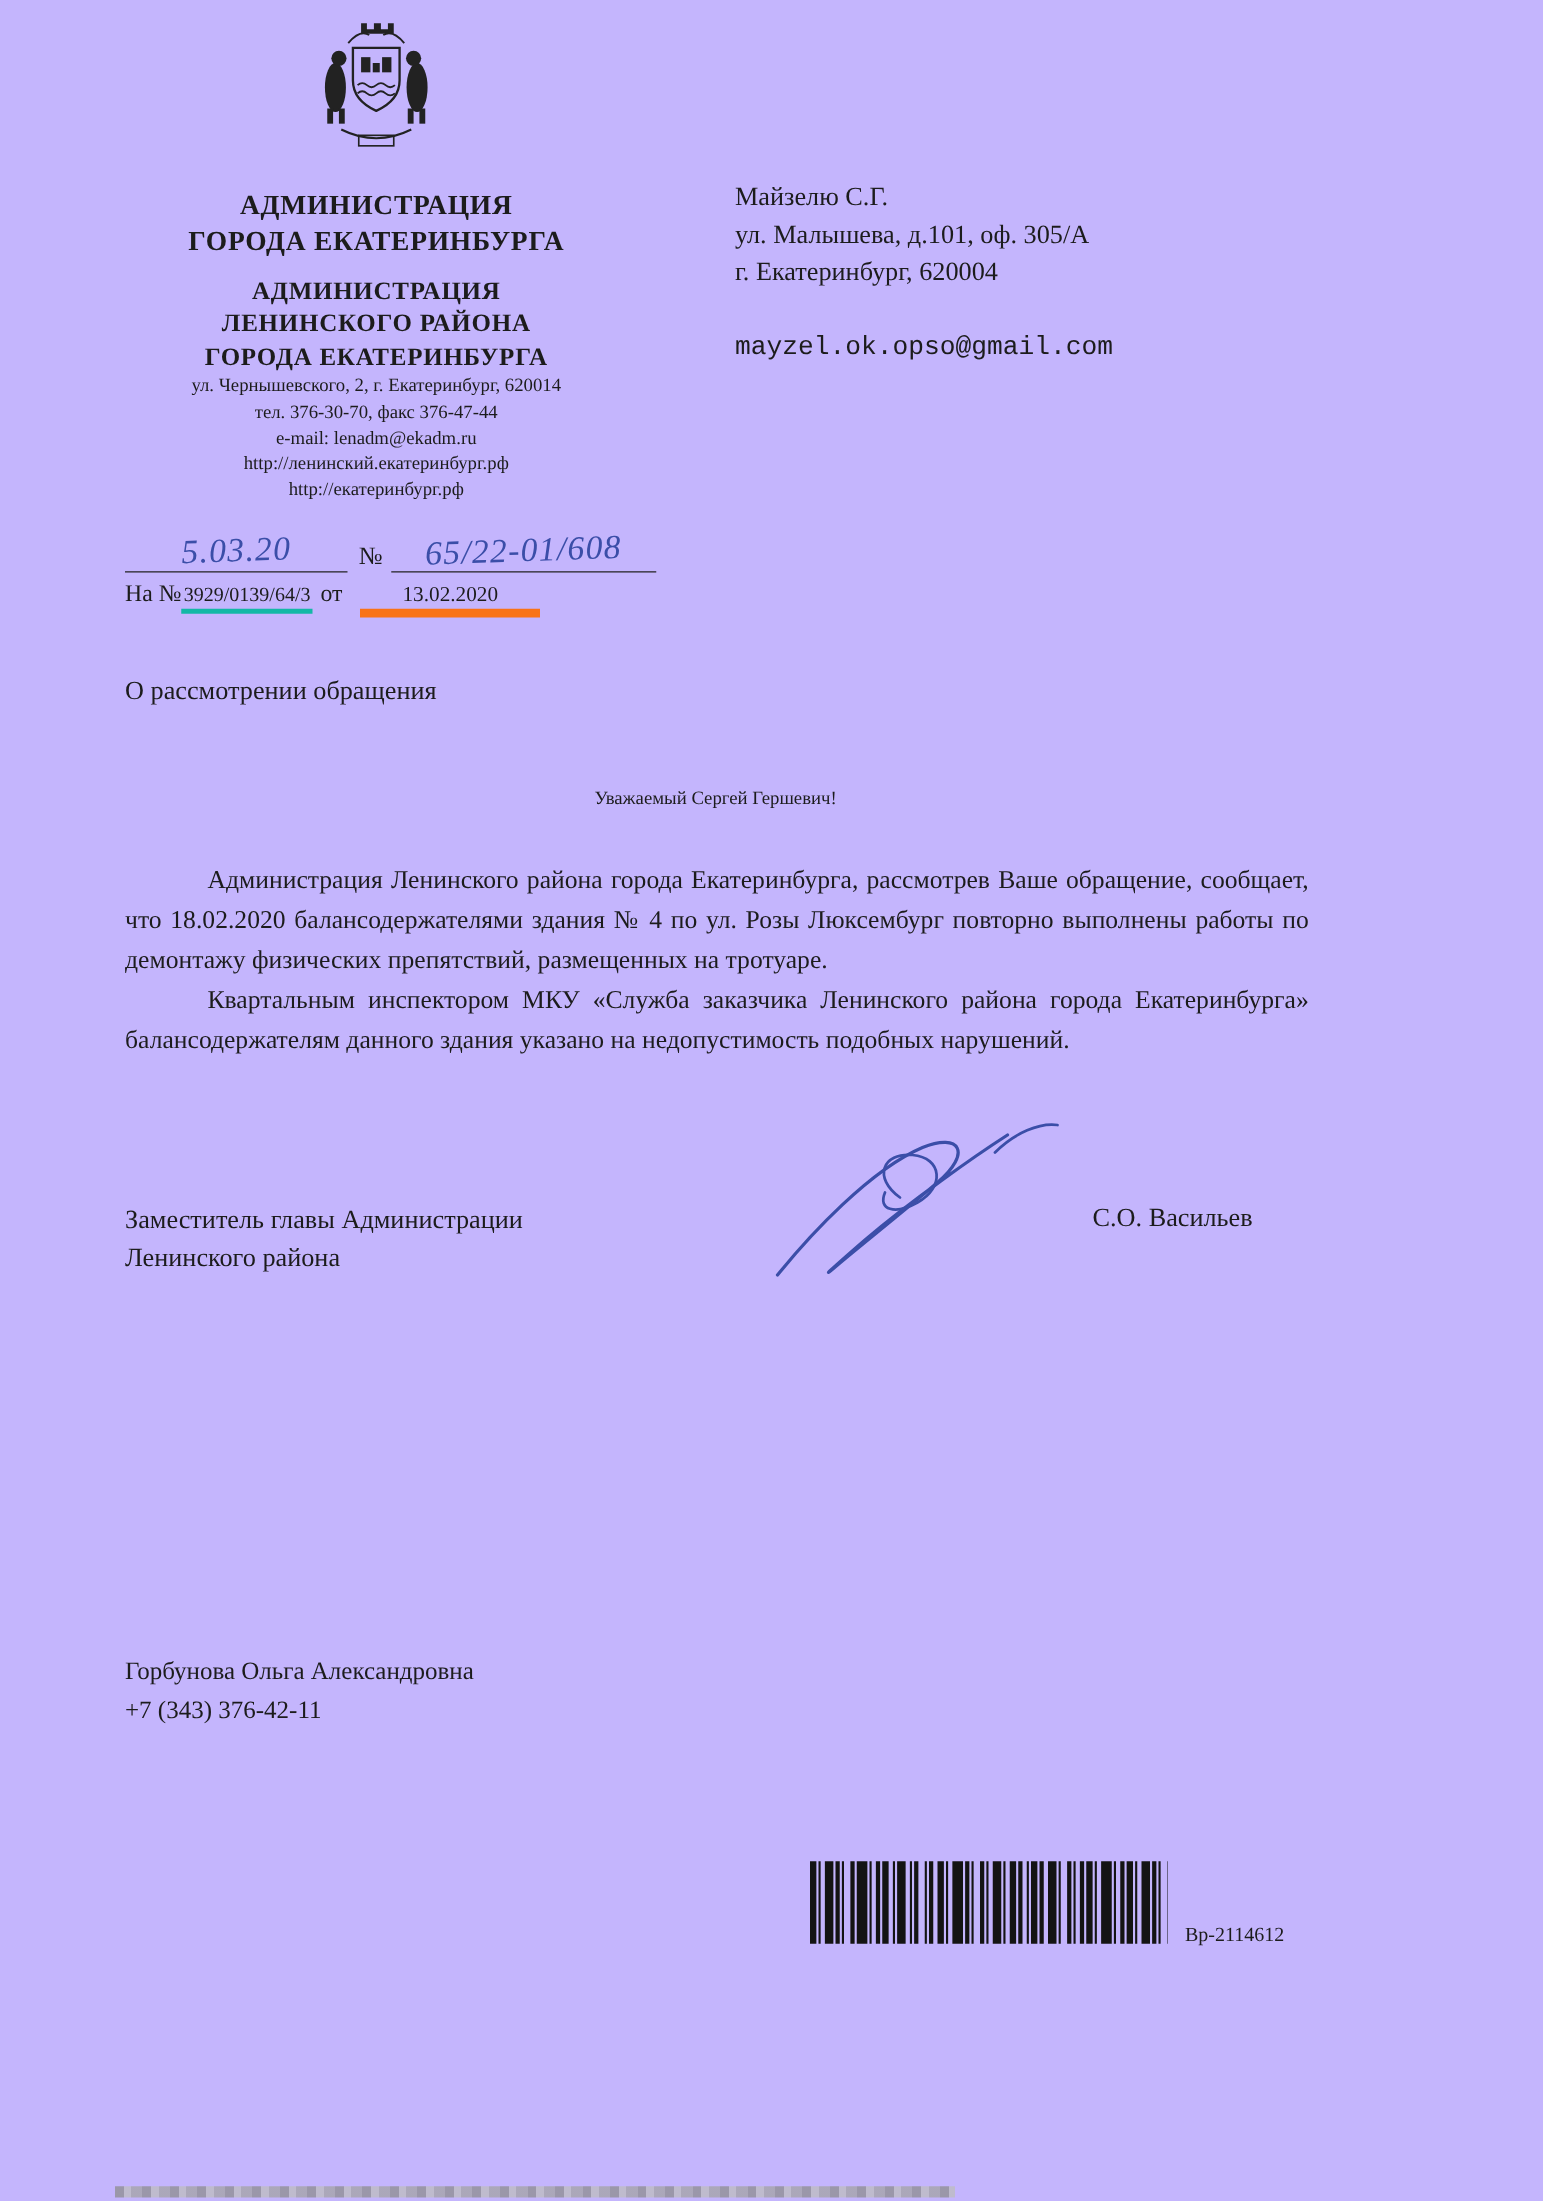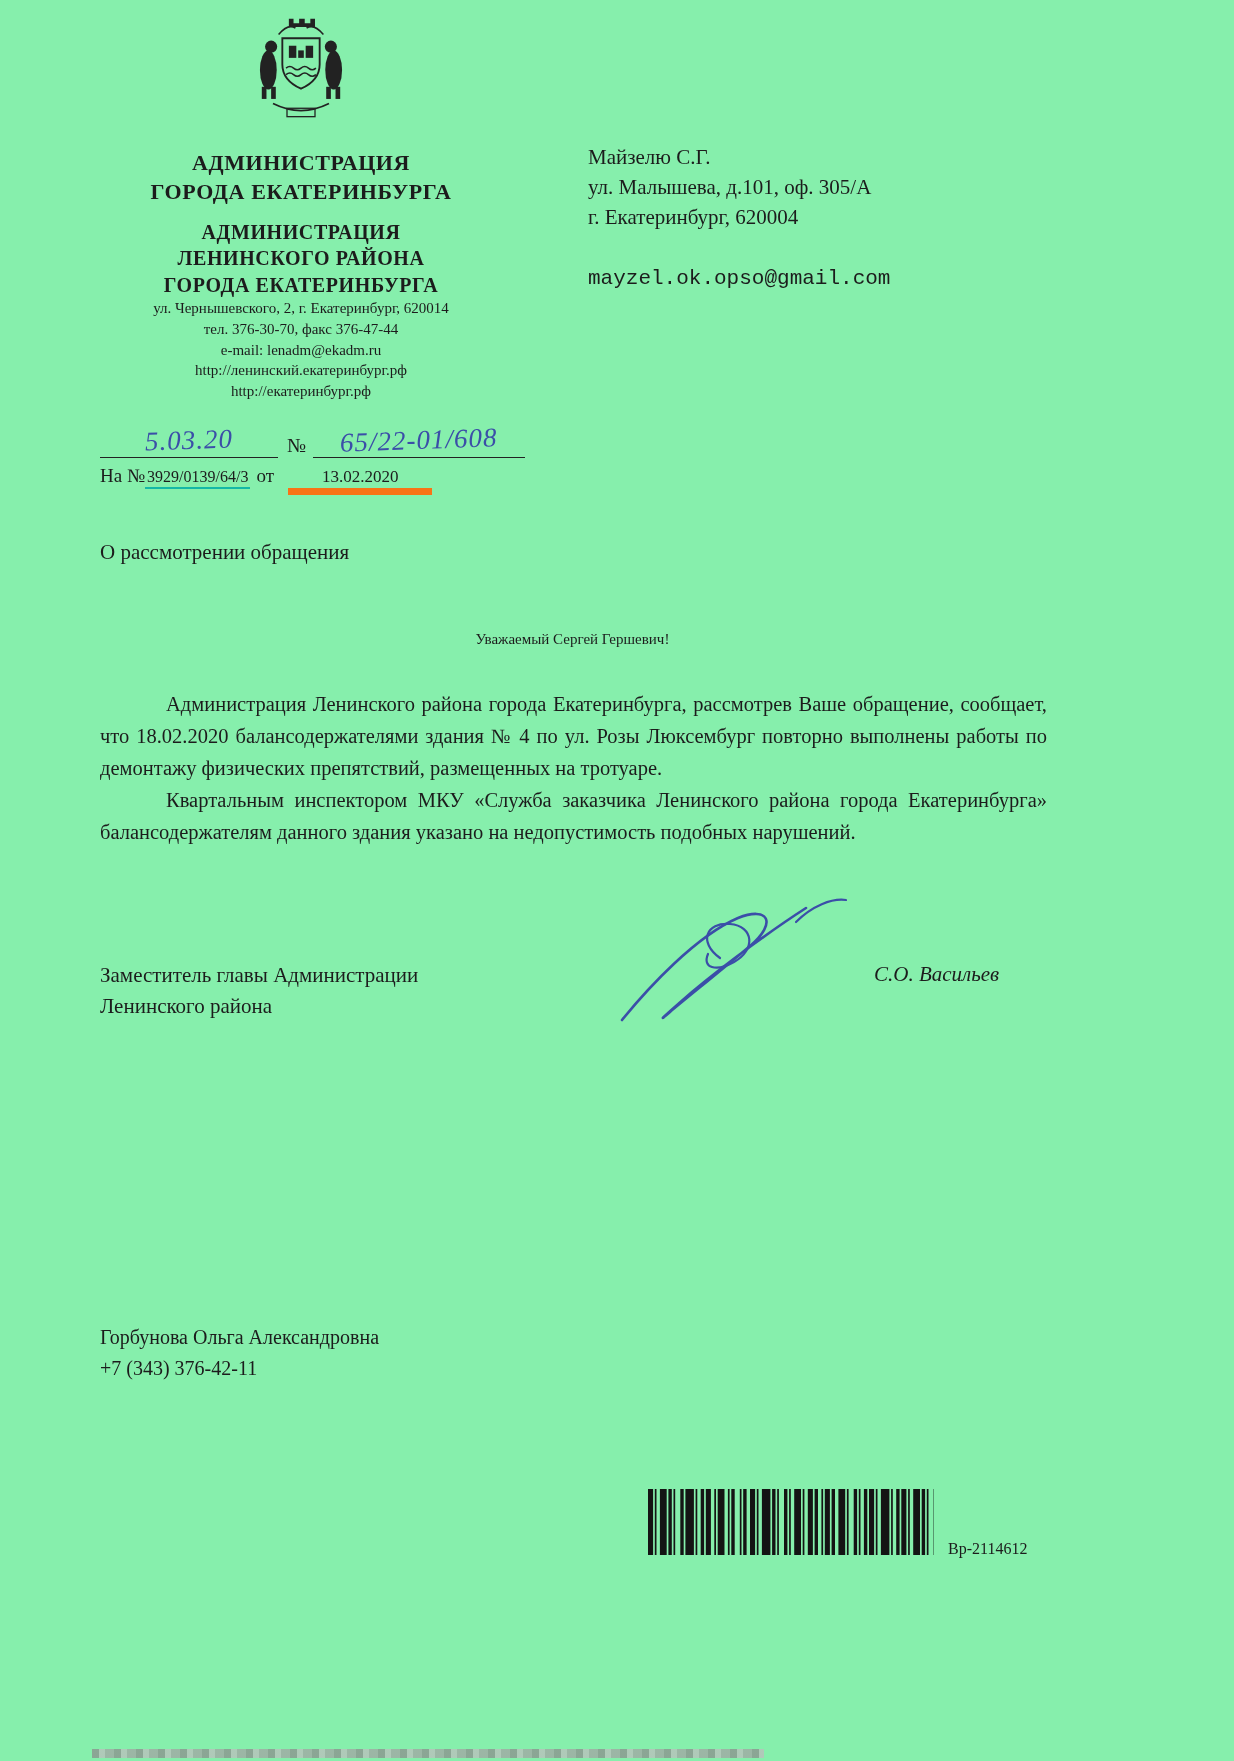--- a/index.html
+++ b/index.html
@@ -1,19 +1,19 @@
 <!DOCTYPE html>
 <html><head>
 <meta charset="utf-8">
 <style>
   html,body{margin:0;padding:0;background:#ffffff;}
   .page{
     position:relative;
     width:1234px;height:1761px;
-    background:#86efac;
+    background:#c4b5fd;
     font-family:"Liberation Serif", serif;
     color:#1c1c1c;
     overflow:hidden;
   }
   
   .letterhead{
     position:absolute;left:95px;top:10px;width:412px;
     text-align:center;
   }
   .coat{display:inline-block;}
@@ -35,34 +35,34 @@
     font-style:italic;
     color:#3b4ea8;
     font-size:27px;
     letter-spacing:1px;
     transform:rotate(-2deg);
     padding:0 4px 1px 4px;
     white-space:nowrap;
   }
   .no-sign{font-size:20px;margin:0 7px 1px 9px;}
   .refrow2{margin-top:7px;font-size:19px;display:flex;align-items:baseline;}
-  .ref-reply-num{font-size:16px;border-bottom:2px solid #14b8a6;padding:0 2px 1px 2px;}
+  .ref-reply-num{font-size:16px;border-bottom:4px solid #14b8a6;padding:0 2px 1px 2px;}
   .ref-ot{margin:0 14px 0 6px;}
   .ref-reply-date{font-size:17px;border-bottom:7px solid #f97316;padding:0 34px 1px 34px;}
   
   .subject{position:absolute;left:100px;top:540px;font-size:21px;}
   .salutation{position:absolute;left:100px;top:631px;width:945px;text-align:center;font-size:15px;}
   .bodytext{position:absolute;left:100px;top:688px;width:947px;}
   .bodytext p{
     margin:0;font-size:20.5px;line-height:32px;
     text-align:justify;text-indent:66px;
   }
   
   .sign-pos{position:absolute;left:100px;top:960px;font-size:21px;line-height:31px;}
-  .sign-name{position:absolute;left:874px;top:962px;font-size:21px;font-style:italic;}
+  .sign-name{position:absolute;left:874px;top:962px;font-size:21px;}
   .sign-scribble{position:absolute;left:600px;top:888px;}
   
   .executor{position:absolute;left:100px;top:1322px;font-size:20px;line-height:31px;}
   
   .barcode-box{position:absolute;left:646px;top:1487px;}
   .barcode-label{position:absolute;left:948px;top:1540px;font-size:16px;}
   
   .scan-strip{
     position:absolute;left:92px;top:1749px;width:672px;height:9px;
     background:repeating-linear-gradient(90deg,#8d8d8d 0 7px,#bdbdbd 7px 13px,#a3a3a3 13px 22px);

